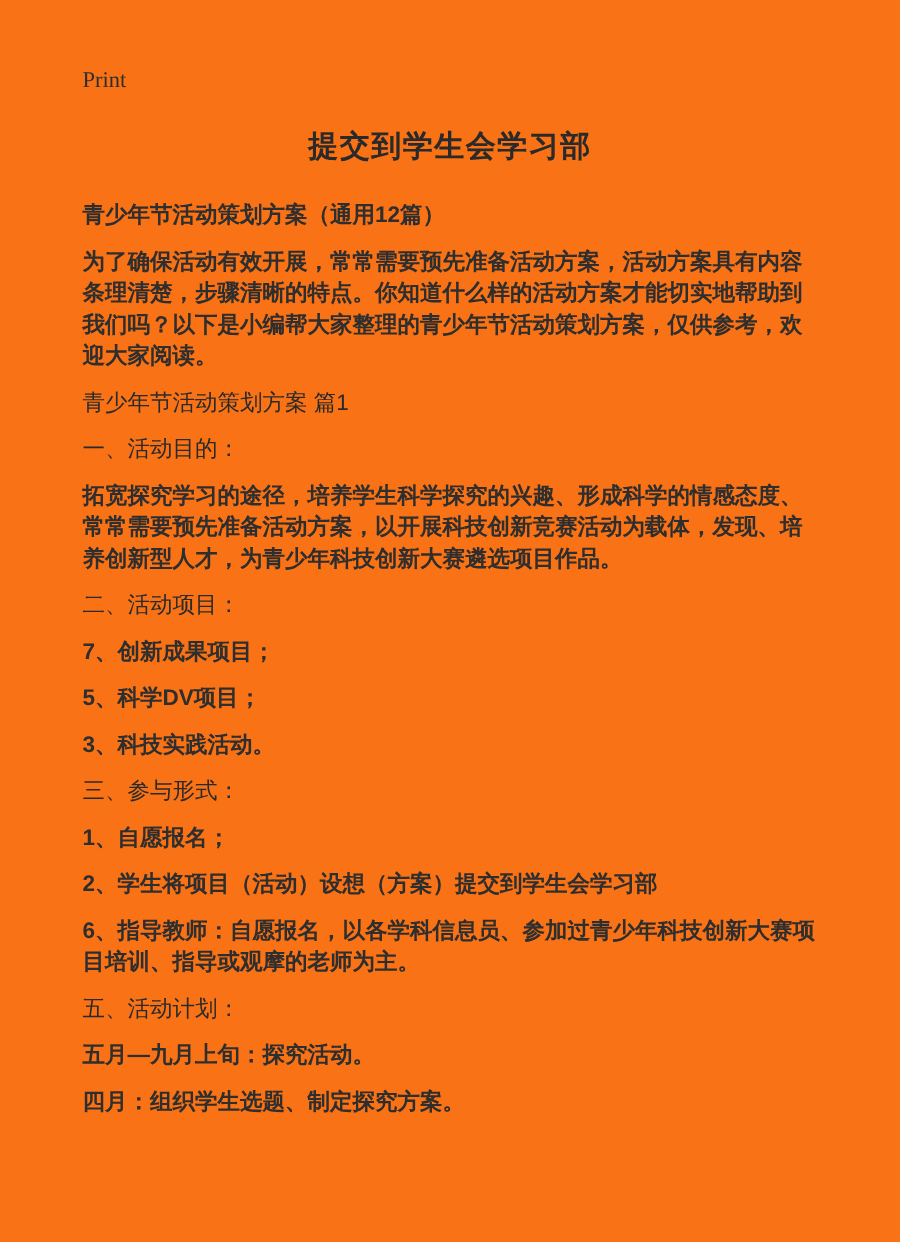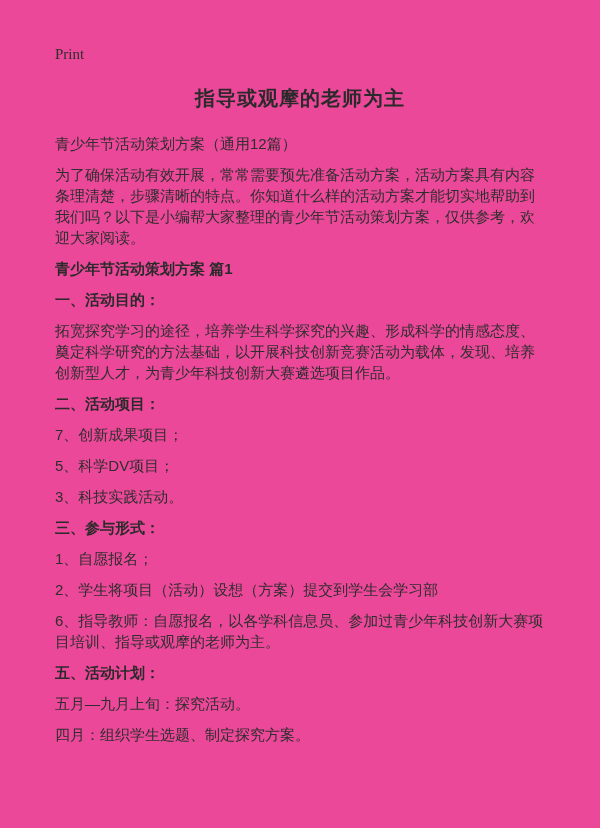--- a/index.html
+++ b/index.html
@@ -12,21 +12,21 @@
     height: 828px;
     overflow: hidden;
     font-family: "Liberation Sans", sans-serif;
     color: #2e2e2e;
   }
   .doc {
     box-sizing: border-box;
     width: 600px;
     height: 828px;
     padding: 44px 55px 30px 55px;
-    background: #ec4899;
+    background: #f97316;
   }
   .print {
     font-family: "Liberation Serif", serif;
     font-size: 15px;
     line-height: 21px;
     color: #2e2e2e;
     margin: 0 0 6px 0;
     cursor: pointer;
     display: inline-block;
   }
@@ -38,38 +38,39 @@
     line-height: 26px;
     letter-spacing: 1px;
     color: #2a2a2a;
   }
   .p, .h {
     font-size: 15px;
     line-height: 21px;
     margin: 0 0 10px 0;
     line-break: anywhere;
     word-break: break-all;
+    font-weight: bold;
   }
   .h {
-    font-weight: bold;
+    font-weight: normal;
     color: #2a2a2a;
   }
 </style>
 </head>
 <body>
 
 <div class="doc">
   <div class="print">Print</div>
-  <h1 class="title">指导或观摩的老师为主</h1>
+  <h1 class="title">提交到学生会学习部</h1>
 
   <p class="p">青少年节活动策划方案（通用12篇）</p>
   <p class="p">为了确保活动有效开展，常常需要预先准备活动方案，活动方案具有内容条理清楚，步骤清晰的特点。你知道什么样的活动方案才能切实地帮助到我们吗？以下是小编帮大家整理的青少年节活动策划方案，仅供参考，欢迎大家阅读。</p>
   <p class="h">青少年节活动策划方案 篇1</p>
   <p class="h">一、活动目的：</p>
-  <p class="p">拓宽探究学习的途径，培养学生科学探究的兴趣、形成科学的情感态度、奠定科学研究的方法基础，以开展科技创新竞赛活动为载体，发现、培养创新型人才，为青少年科技创新大赛遴选项目作品。</p>
+  <p class="p">拓宽探究学习的途径，培养学生科学探究的兴趣、形成科学的情感态度、常常需要预先准备活动方案，以开展科技创新竞赛活动为载体，发现、培养创新型人才，为青少年科技创新大赛遴选项目作品。</p>
   <p class="h">二、活动项目：</p>
   <p class="p">7、创新成果项目；</p>
   <p class="p">5、科学DV项目；</p>
   <p class="p">3、科技实践活动。</p>
   <p class="h">三、参与形式：</p>
   <p class="p">1、自愿报名；</p>
   <p class="p">2、学生将项目（活动）设想（方案）提交到学生会学习部</p>
   <p class="p">6、指导教师：自愿报名，以各学科信息员、参加过青少年科技创新大赛项目培训、指导或观摩的老师为主。</p>
   <p class="h">五、活动计划：</p>
   <p class="p">五月—九月上旬：探究活动。</p>

